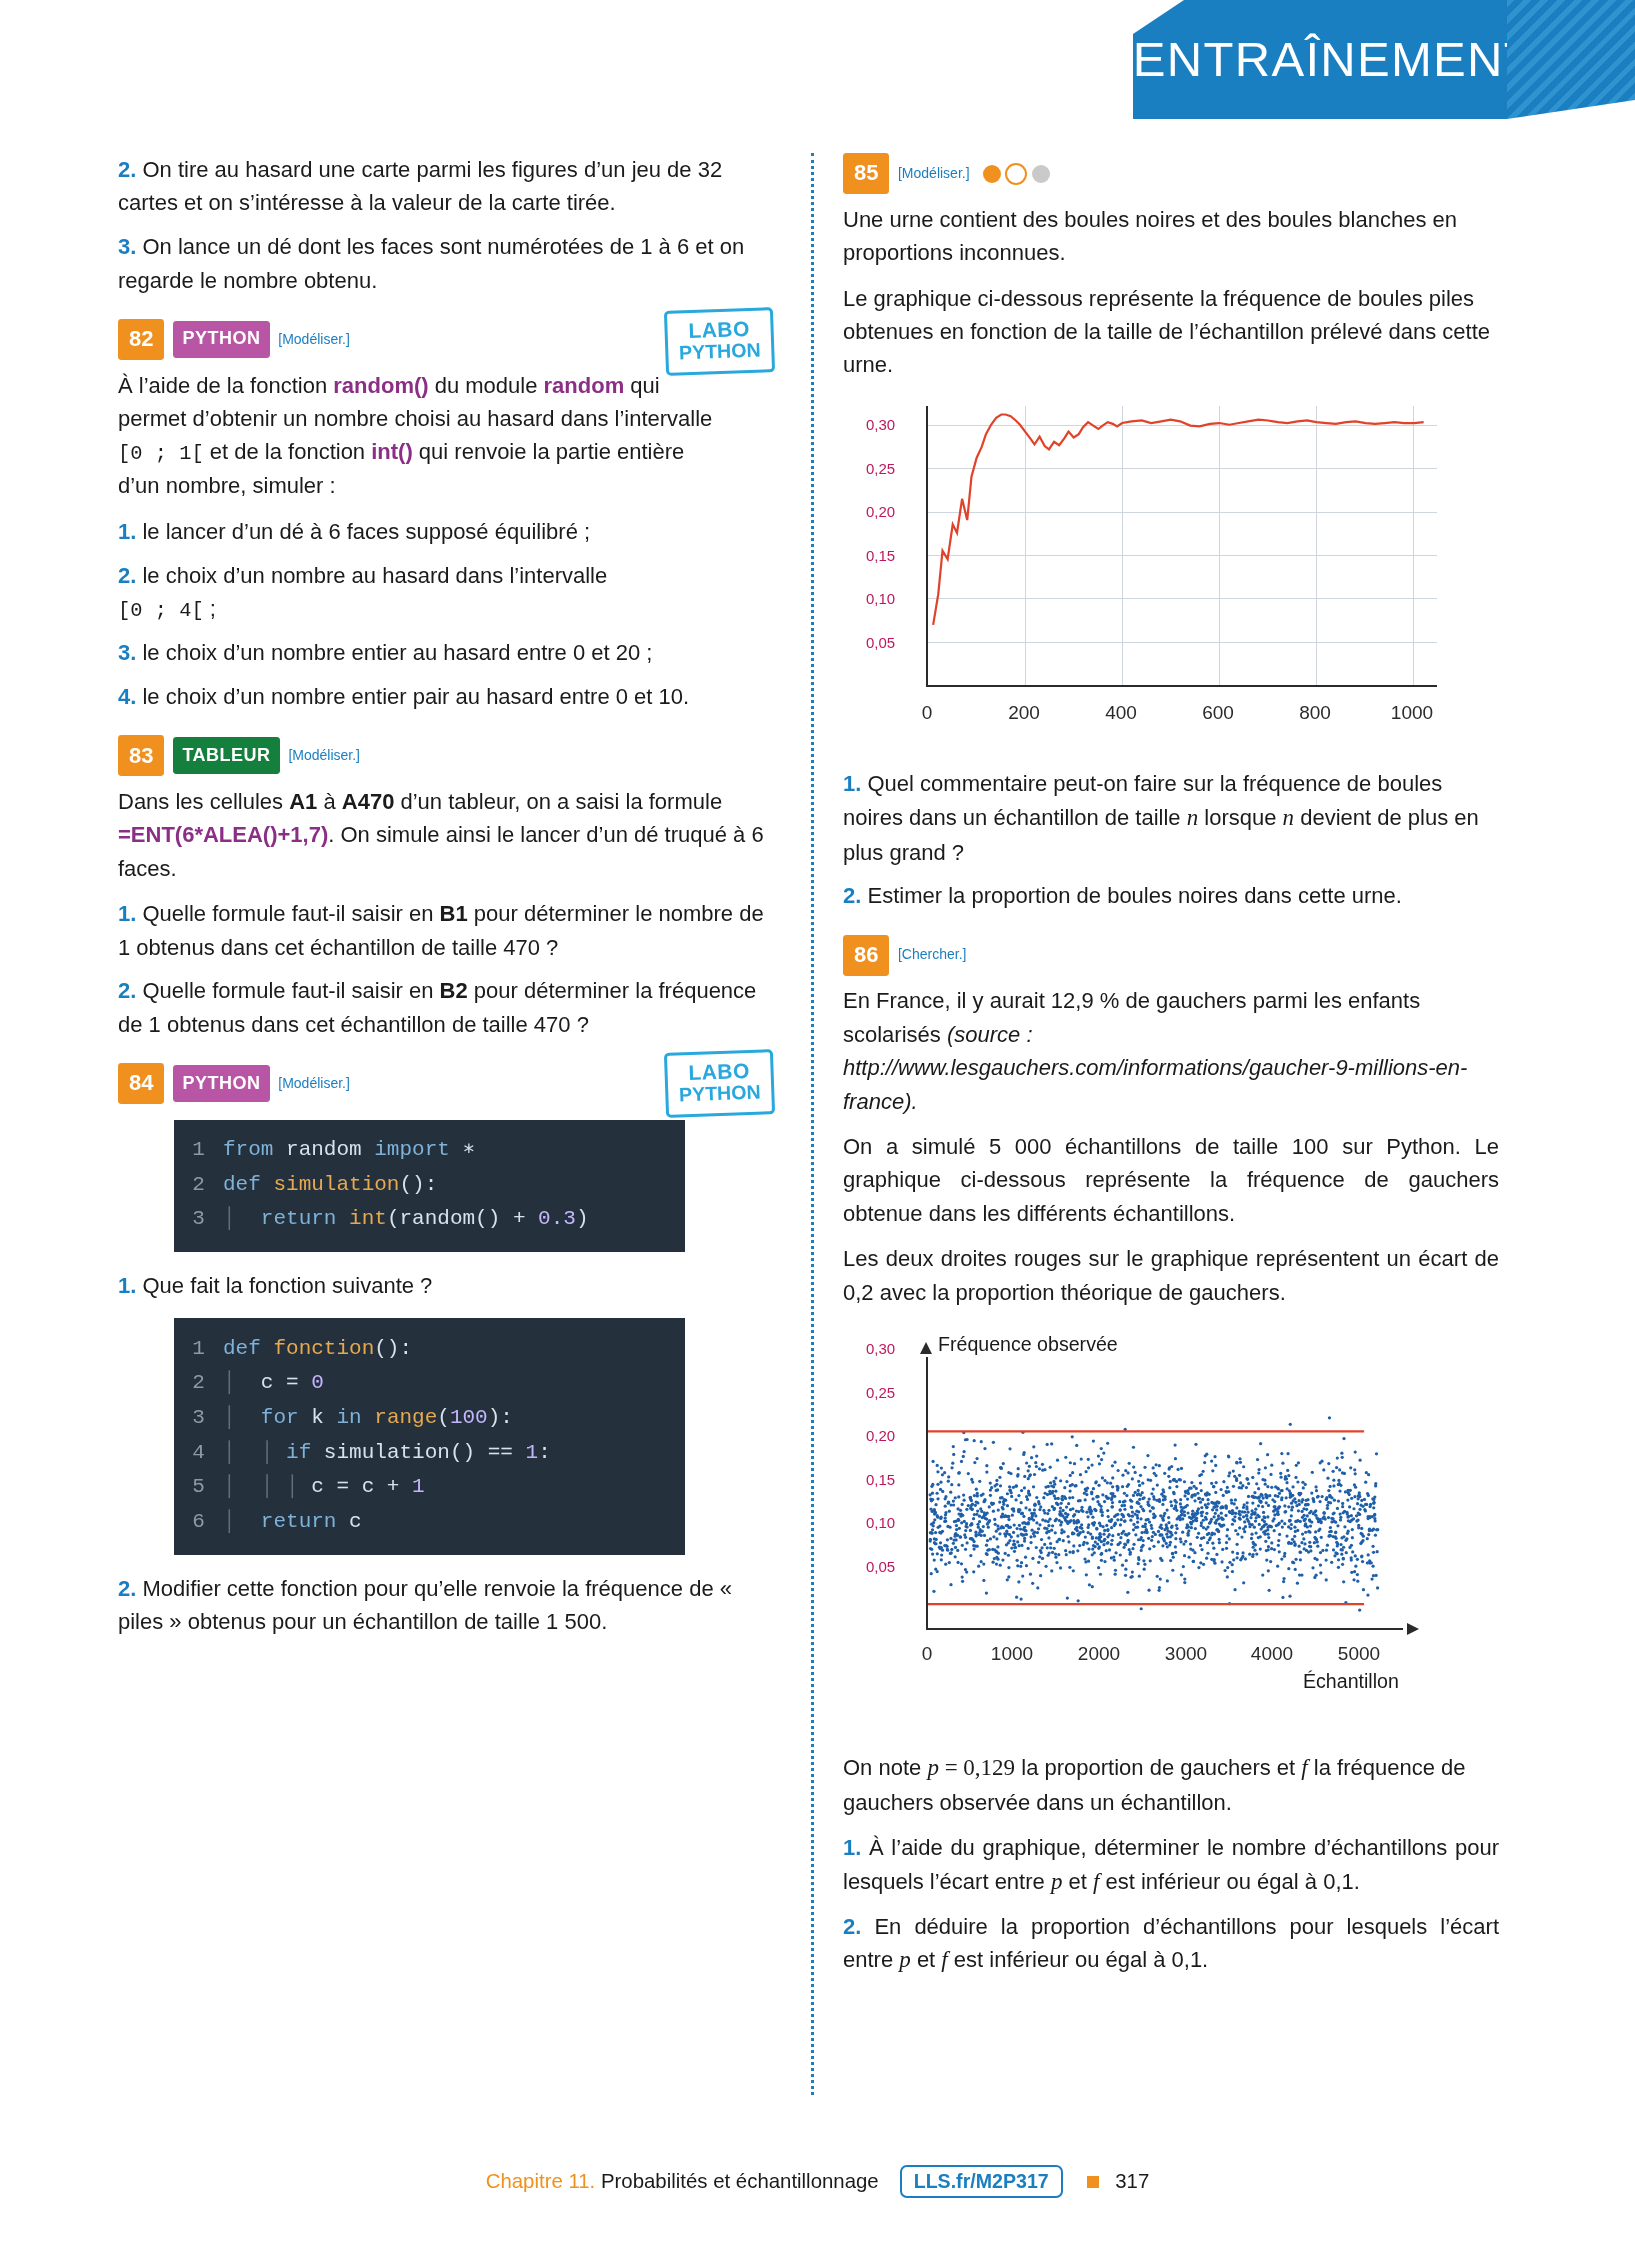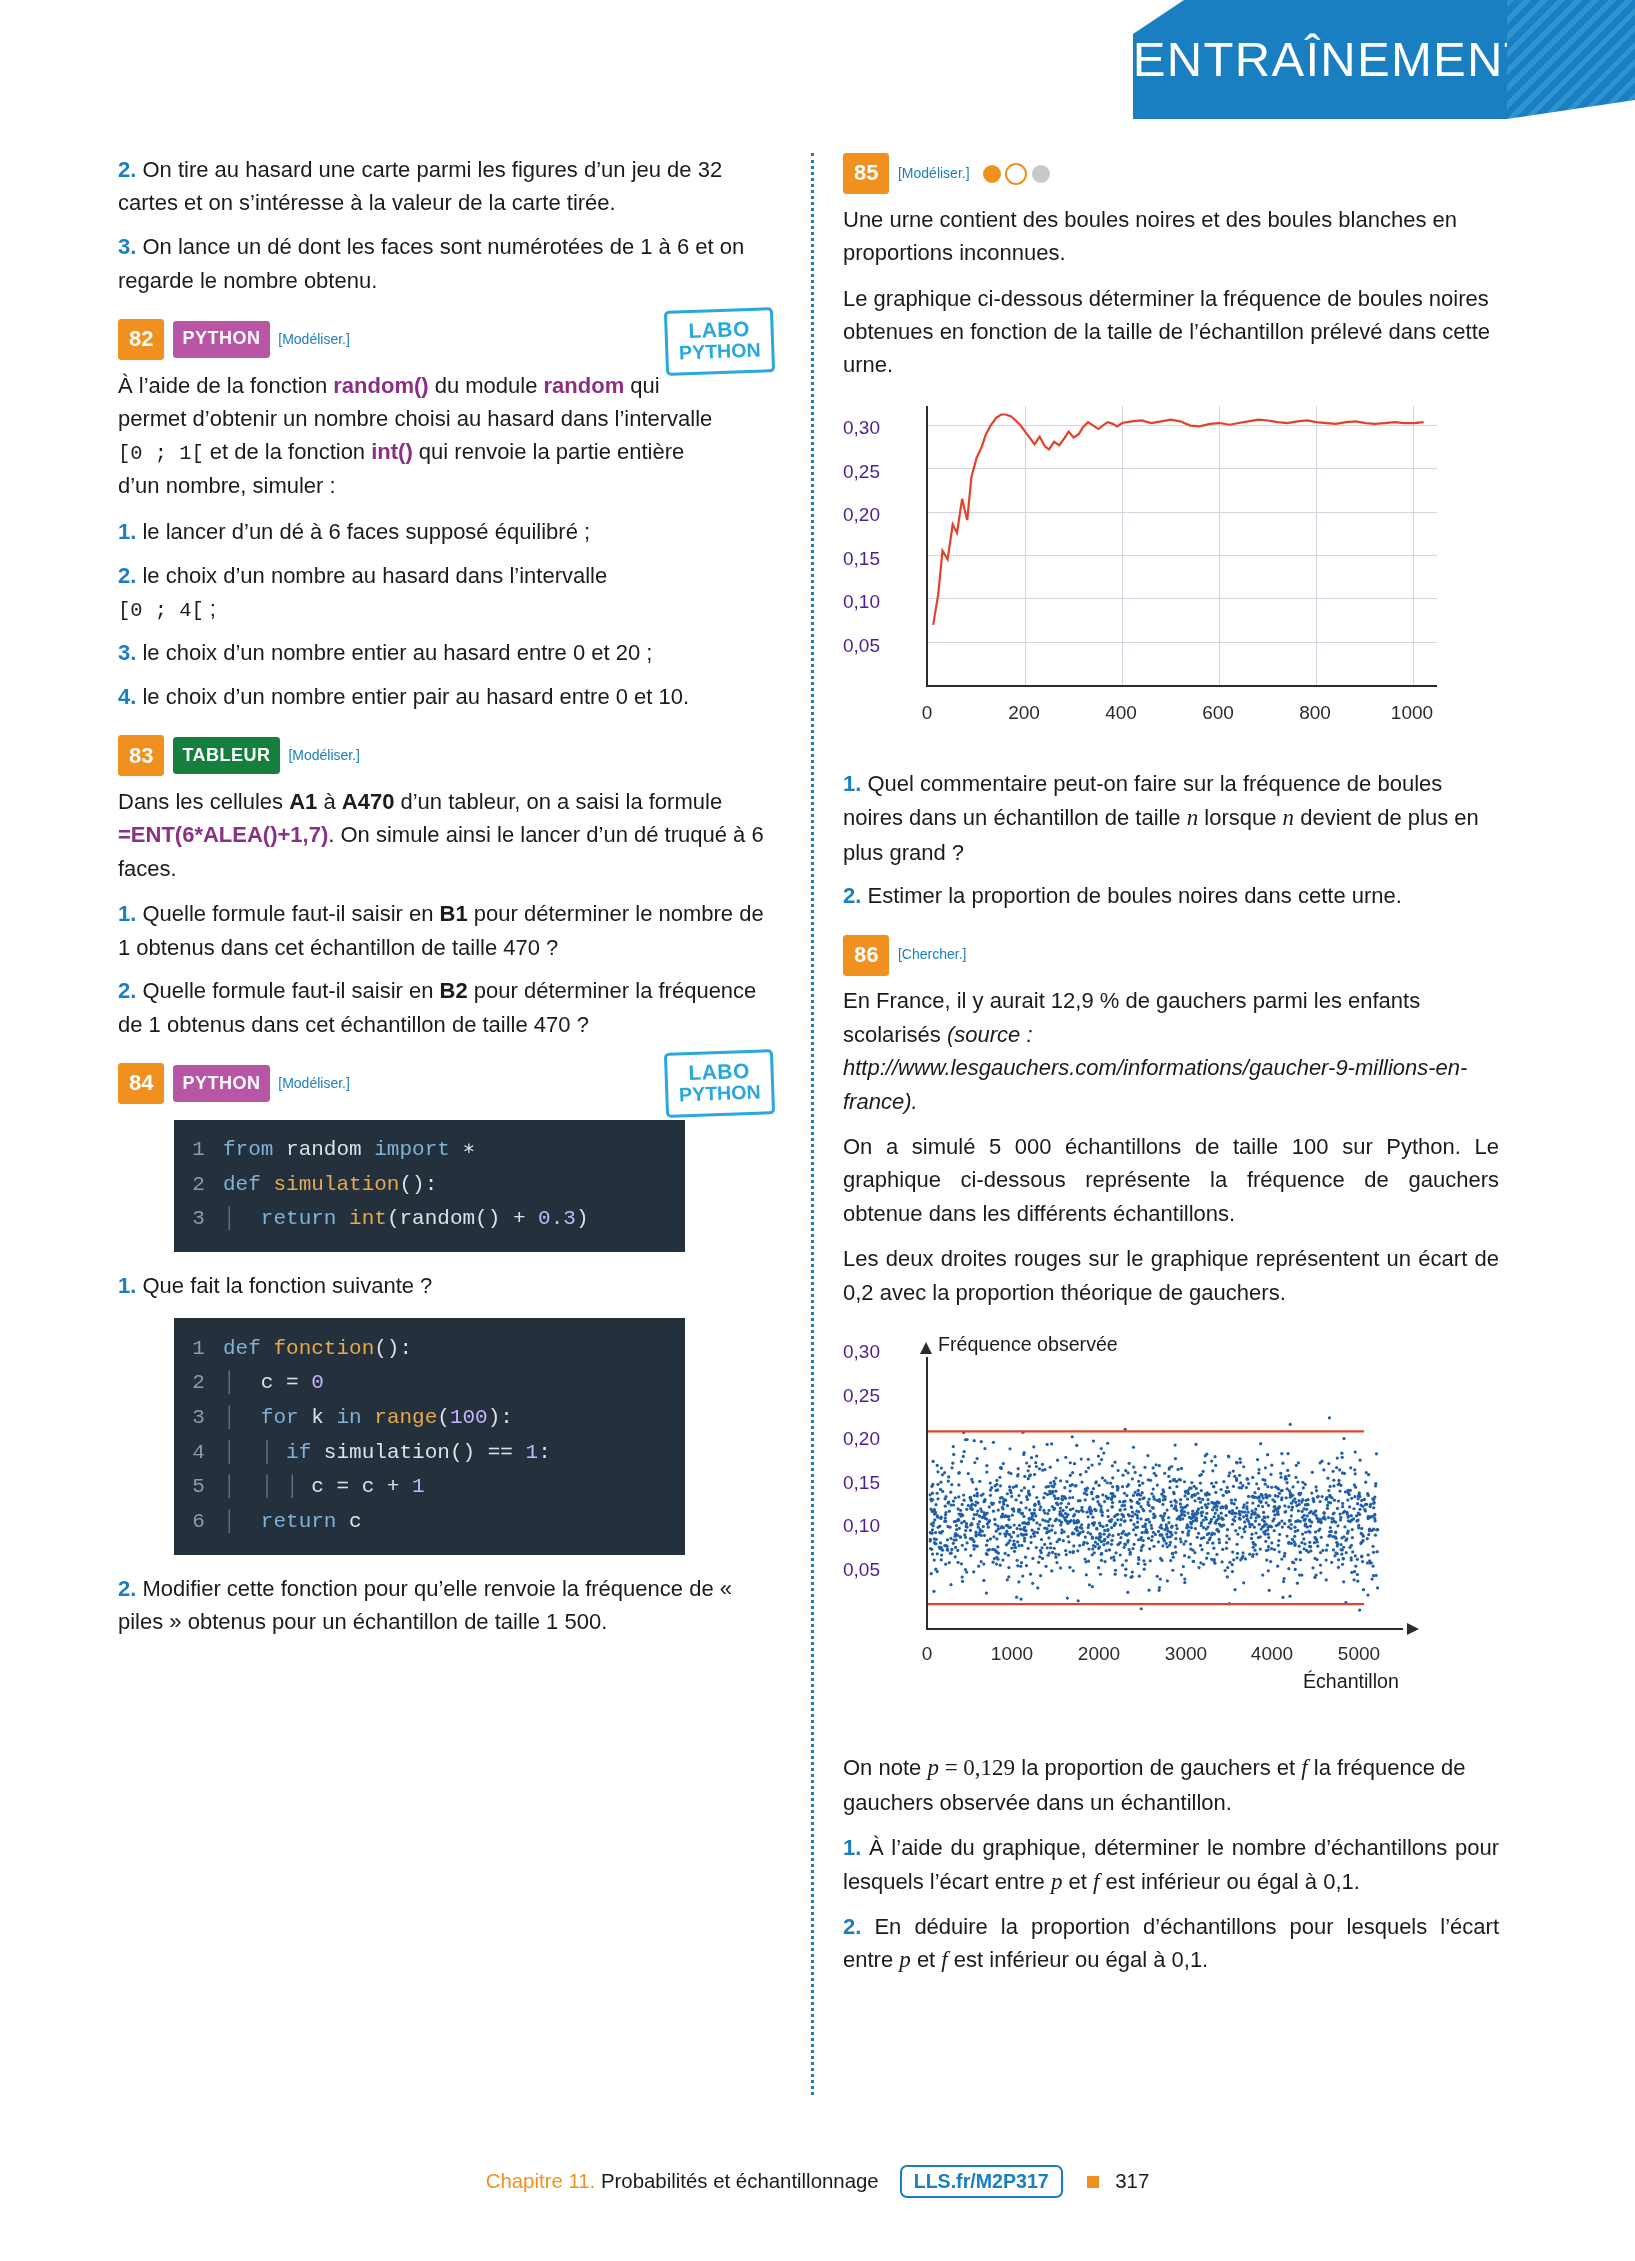--- a/index.html
+++ b/index.html
@@ -179,23 +179,23 @@
     box-sizing:border-box;
     background:#ffffff;
   }
   .grid-v,.grid-h{position:absolute;background:#cfd6dd;}
   .grid-v{width:0.9px;top:0;bottom:0;}
   .grid-h{height:0.9px;left:0;right:0;}
   .ylab{
     position:absolute;
     right:auto;
     width:75px;
-    text-align:left;
-    font-size:19px;
-    color:#4c1d95;
+    text-align:center;
+    font-size:15px;
+    color:#be185d;
   }
   .xlab{
     position:absolute;
     font-size:19px;
     color:#2b2b2b;
     text-align:center;
     width:60px;
   }
 
   
@@ -411,21 +411,21 @@
       <span class="exnum orange">85</span>
       <span class="cap">[Modéliser.]</span>
       <span class="dots">
         <span class="dot full"></span>
         <span class="dot empty"></span>
         <span class="dot grey"></span>
       </span>
     </div>
 
     <p>Une urne contient des boules noires et des boules blanches en proportions inconnues.</p>
-    <p>Le graphique ci-dessous déterminer la fréquence de boules noires obtenues en fonction de la taille de l’échantillon prélevé dans cette urne.</p>
+    <p>Le graphique ci-dessous représente la fréquence de boules piles obtenues en fonction de la taille de l’échantillon prélevé dans cette urne.</p>
 
     <div class="chart1">
       <div class="c1-plot">
 
         <div class="grid-h" style="top:19px;"></div>
         <div class="grid-h" style="top:62px;"></div>
         <div class="grid-h" style="top:106px;"></div>
         <div class="grid-h" style="top:149px;"></div>
         <div class="grid-h" style="top:192px;"></div>
         <div class="grid-h" style="top:236px;"></div>

